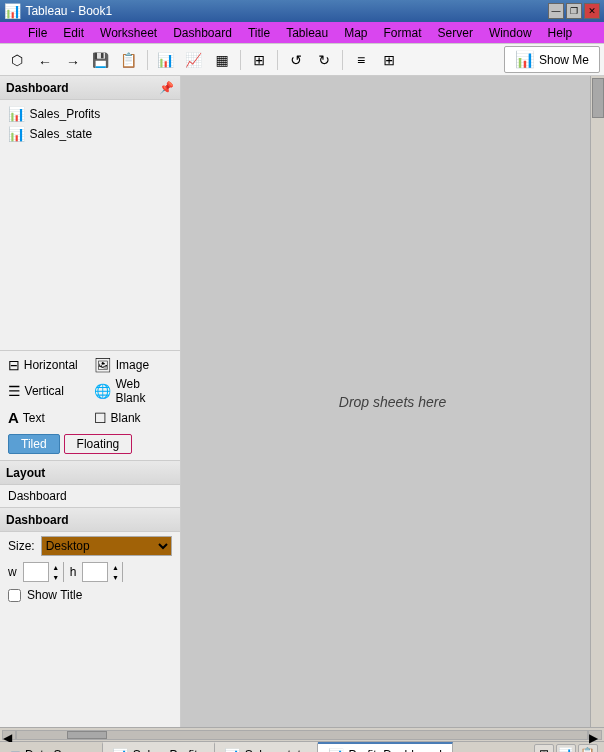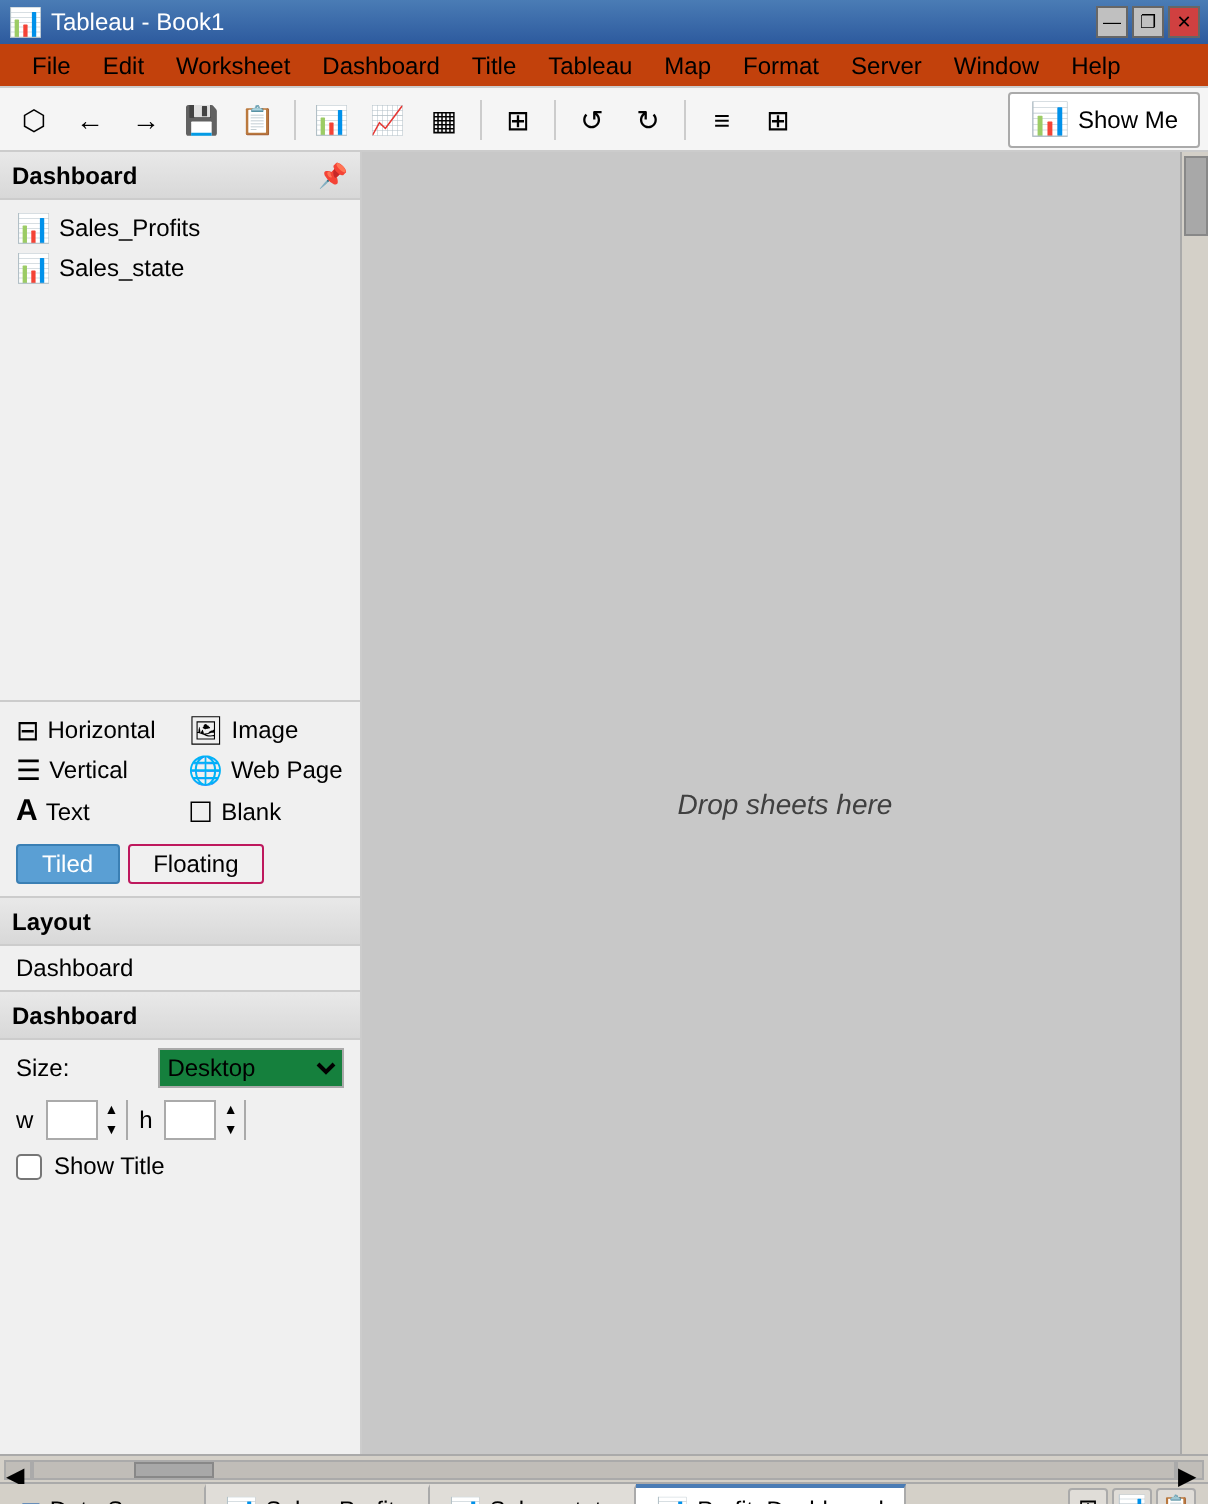--- a/index.html
+++ b/index.html
@@ -24,26 +24,26 @@
       width: 16px; height: 16px;
       background: #c0c0c0;
       border: 1px solid #666;
       display: flex; align-items: center; justify-content: center;
       font-size: 9px; cursor: pointer; color: #000;
     }
     .title-btn.close { background: #d04040; }
 
     
     .menu-bar {
-      background: #c2410c;
+      background: #d946ef;
       border-bottom: 1px solid #ccc;
       height: 22px;
       display: flex;
       align-items: center;
-      padding: 0 8px;
+      padding: 0 20px;
     }
     .menu-item {
       padding: 2px 8px;
       cursor: pointer;
       font-size: 12px;
       color: #000;
       border-radius: 2px;
     }
 
     
@@ -168,22 +168,21 @@
     .size-row {
       display: flex; align-items: center; gap: 6px;
       padding: 4px 8px;
       font-size: 12px;
     }
     .size-select {
       flex: 1;
       height: 20px;
       font-size: 12px;
       border: 1px solid #aaa;
-      background: #15803d;
-      margin-left: 38px;
+      background: #a16207;
     }
     .dimension-row {
       display: flex; align-items: center; gap: 6px;
       padding: 2px 8px;
       font-size: 12px;
     }
     .spin-input {
       display: flex; align-items: center;
       border: 1px solid #aaa;
       background: white;
@@ -390,21 +389,21 @@
         <div class="object-item">
           <span class="object-icon">🖼</span>
           <span>Image</span>
         </div>
         <div class="object-item">
           <span class="object-icon">☰</span>
           <span>Vertical</span>
         </div>
         <div class="object-item">
           <span class="object-icon">🌐</span>
-          <span>Web Page</span>
+          <span>Web Blank</span>
         </div>
         <div class="object-item">
           <span class="object-icon" style="font-weight:bold;font-size:15px;">A</span>
           <span>Text</span>
         </div>
         <div class="object-item">
           <span class="object-icon">☐</span>
           <span>Blank</span>
         </div>
       </div>

